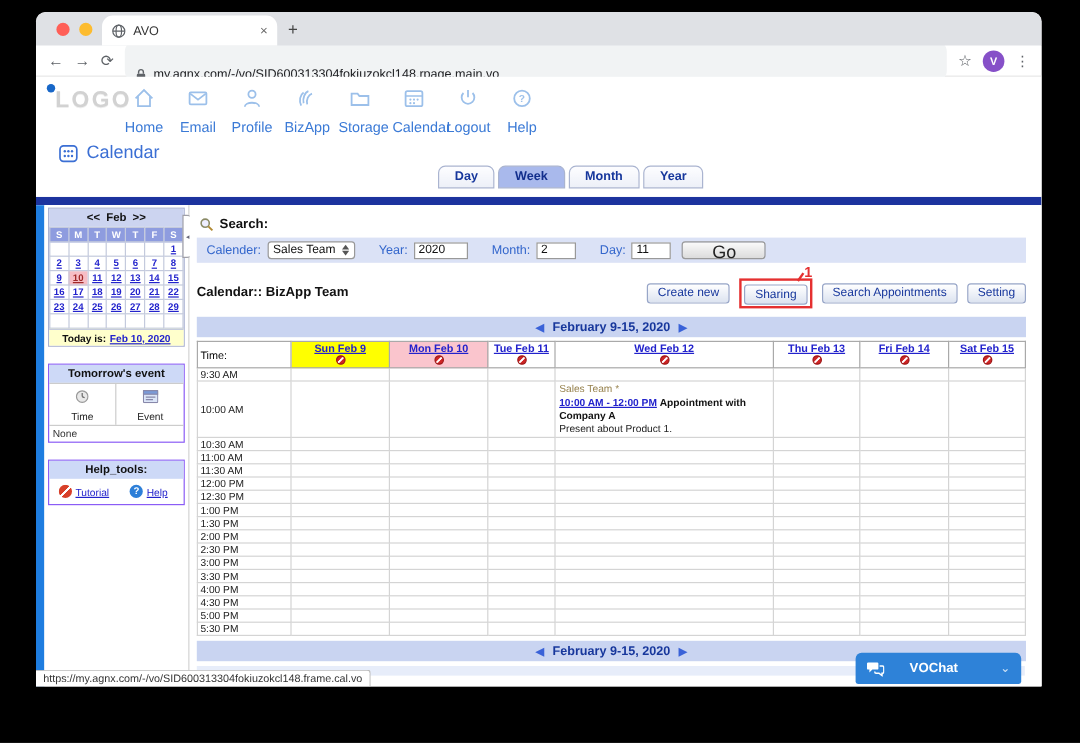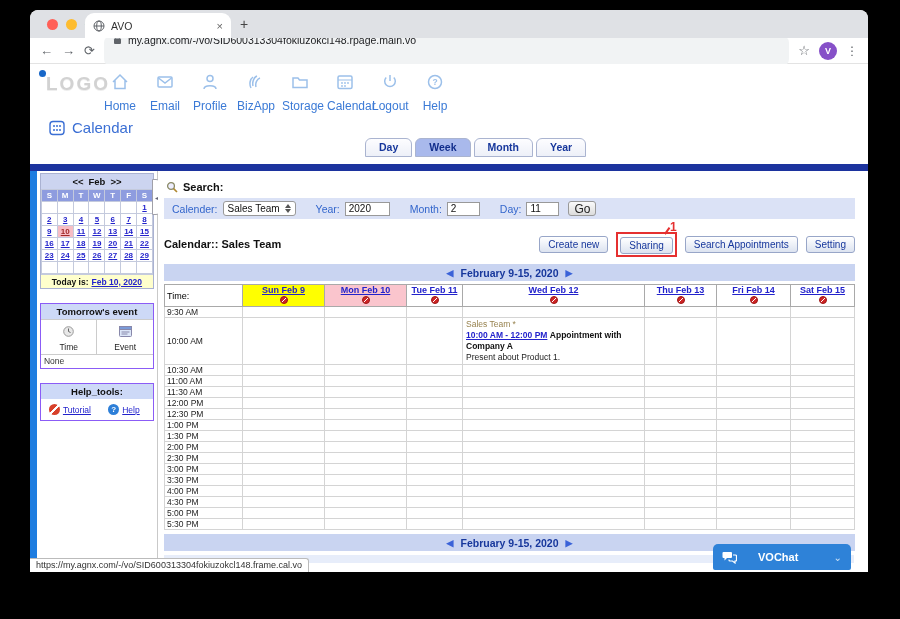--- a/index.html
+++ b/index.html
@@ -14,21 +14,21 @@
   .light { width: 11px; height: 11px; border-radius: 50%; }
   .l-close { background: #ff5f57; } .l-min { background: #fdbc2f; } .l-max { background: #28c840; }
   .tab { position: absolute; left: 55px; bottom: 0; width: 146px; height: 25px; background: #fff;
          border-radius: 9px 9px 0 0; display: flex; align-items: center; padding: 0 8px; gap: 6px; }
   .tab-title { font-size: 10.5px; color: #333; flex: 1; }
   .tab-close { font-size: 11px; color: #666; }
   .newtab { position: absolute; left: 210px; top: 6px; font-size: 14px; color: #444; }
   .urlbar { height: 26px; background: #fff; display: flex; align-items: center; padding: 0 10px; gap: 9px;
             border-bottom: 1px solid #e3e3e3; }
   .navbtn { color: #5f6368; font-size: 13px; line-height: 1; }
-  .urlpill { flex: 1; height: 34px; background: #f1f3f4; border-radius: 9px; display: flex; align-items: flex-start;
+  .urlpill { flex: 1; height: 34px; background: #f1f3f4; border-radius: 9px; display: flex; align-items: flex-end;
              padding: 0 9px; gap: 6px; }
   .urltext { font-size: 10.5px; color: #202124; }
   .star { color: #5f6368; font-size: 13px; }
   .avatar { width: 18px; height: 18px; border-radius: 50%; background: #8650c8; color: #fff; font-size: 9px;
             font-weight: bold; display: flex; align-items: center; justify-content: center; }
   .kebab { color: #5f6368; font-size: 12px; letter-spacing: 0; }
 
   
   .page { position: relative; height: 508px; display: flex; flex-direction: column; background: #fff; overflow: hidden; }
   .page-head { height: 100px; position: relative; background: #fff; }
@@ -95,21 +95,21 @@
   .sel { background: #fff; border: 1px solid #999; border-radius: 3px; height: 15px; display: flex;
          align-items: center; gap: 5px; padding: 0 4px; font-size: 10px; color: #111; }
   .sel-arrows { display: flex; flex-direction: column; gap: 1px; }
   .tri-up { width: 0; height: 0; border-left: 3px solid transparent; border-right: 3px solid transparent;
             border-bottom: 4px solid #555; }
   .tri-dn { width: 0; height: 0; border-left: 3px solid transparent; border-right: 3px solid transparent;
             border-top: 4px solid #555; }
   .sb-input { height: 14px; border: 1px solid #999; font-size: 10px; padding: 0 3px;
               font-family: "Liberation Sans", sans-serif; color: #111; background: #fff; }
   .w42 { width: 45px; } .w30 { width: 33px; }
-  .go-btn { height: 15px; padding: 0 5px; font-size: 12px; color: #222; background: linear-gradient(#fafafa,#dcdcdc);
+  .go-btn { height: 15px; padding: 0 24px; font-size: 15px; color: #222; background: linear-gradient(#fafafa,#dcdcdc);
             border: 1px solid #999; border-radius: 3px; margin-left: 4px; }
 
   .toolbar-row { margin-top: 12px; display: flex; align-items: center; height: 26px; position: relative; }
   .cal-title { font-size: 11px; font-weight: bold; color: #111; }
   .btns { margin-left: auto; display: flex; align-items: center; }
   .btn { background: linear-gradient(#ffffff, #dce3f0); border: 1px solid #98a6c8; border-radius: 3px;
          color: #17379c; font-size: 10px; padding: 2px 8px; margin-left: 8px; white-space: nowrap; }
   .sharing-wrap { position: relative; border: 2px solid #e53030; padding: 1px 2px; margin-left: 8px; }
   .sharing-wrap .btn { margin-left: 0; }
   .annot { position: absolute; top: -14px; right: -2px; color: #e53030; font-size: 12px; font-weight: bold; }
@@ -420,21 +420,21 @@
             <span class="sb-gap"></span>
             <span class="sb-label">Month:</span>
             <input class="sb-input w30" value="2" style="">
             <span class="sb-gap"></span>
             <span class="sb-label">Day:</span>
             <input class="sb-input w30" value="11" style="">
             <button class="go-btn">Go</button>
           </div>
 
           <div class="toolbar-row">
-            <span class="cal-title">Calendar:: Sales Team</span>
+            <span class="cal-title">Calendar:: BizApp Team</span>
             <div class="btns">
               <button class="btn">Create new</button>
               <span class="sharing-wrap">
                 <span class="annot-line"></span>
                 <span class="annot">1</span>
                 <button class="btn">Sharing</button>
               </span>
               <button class="btn">Search Appointments</button>
               <button class="btn">Setting</button>
             </div>

